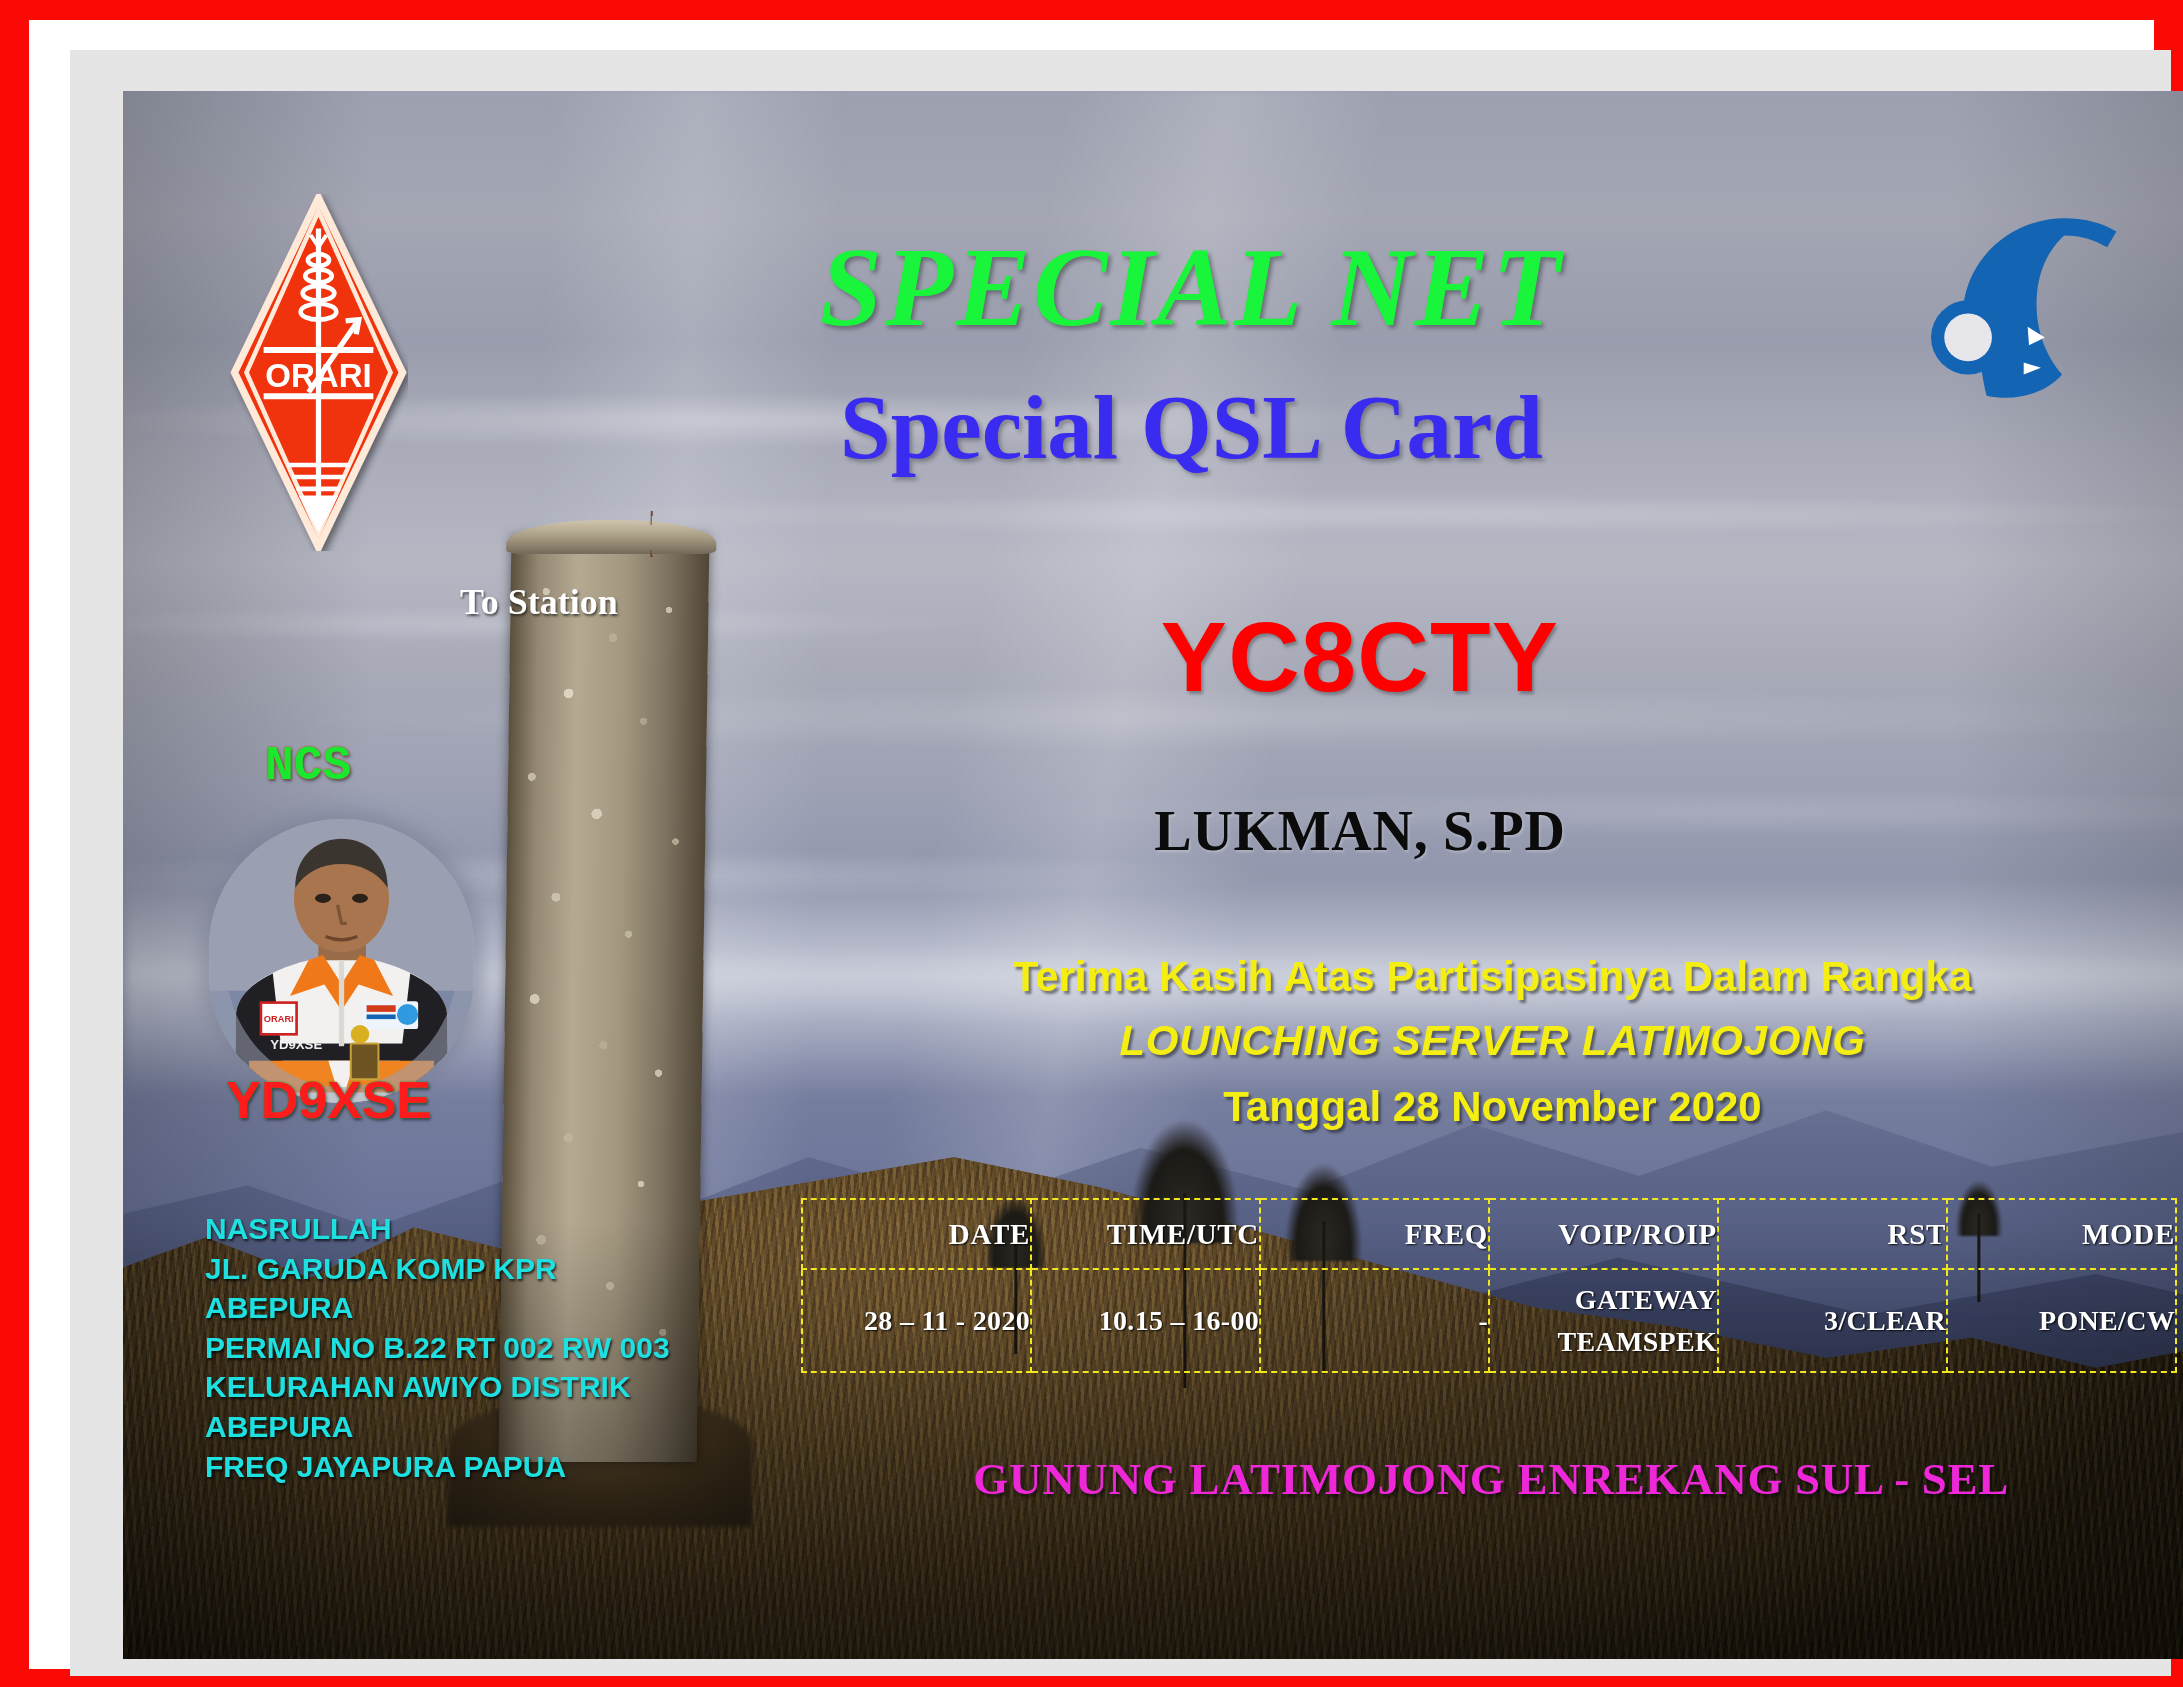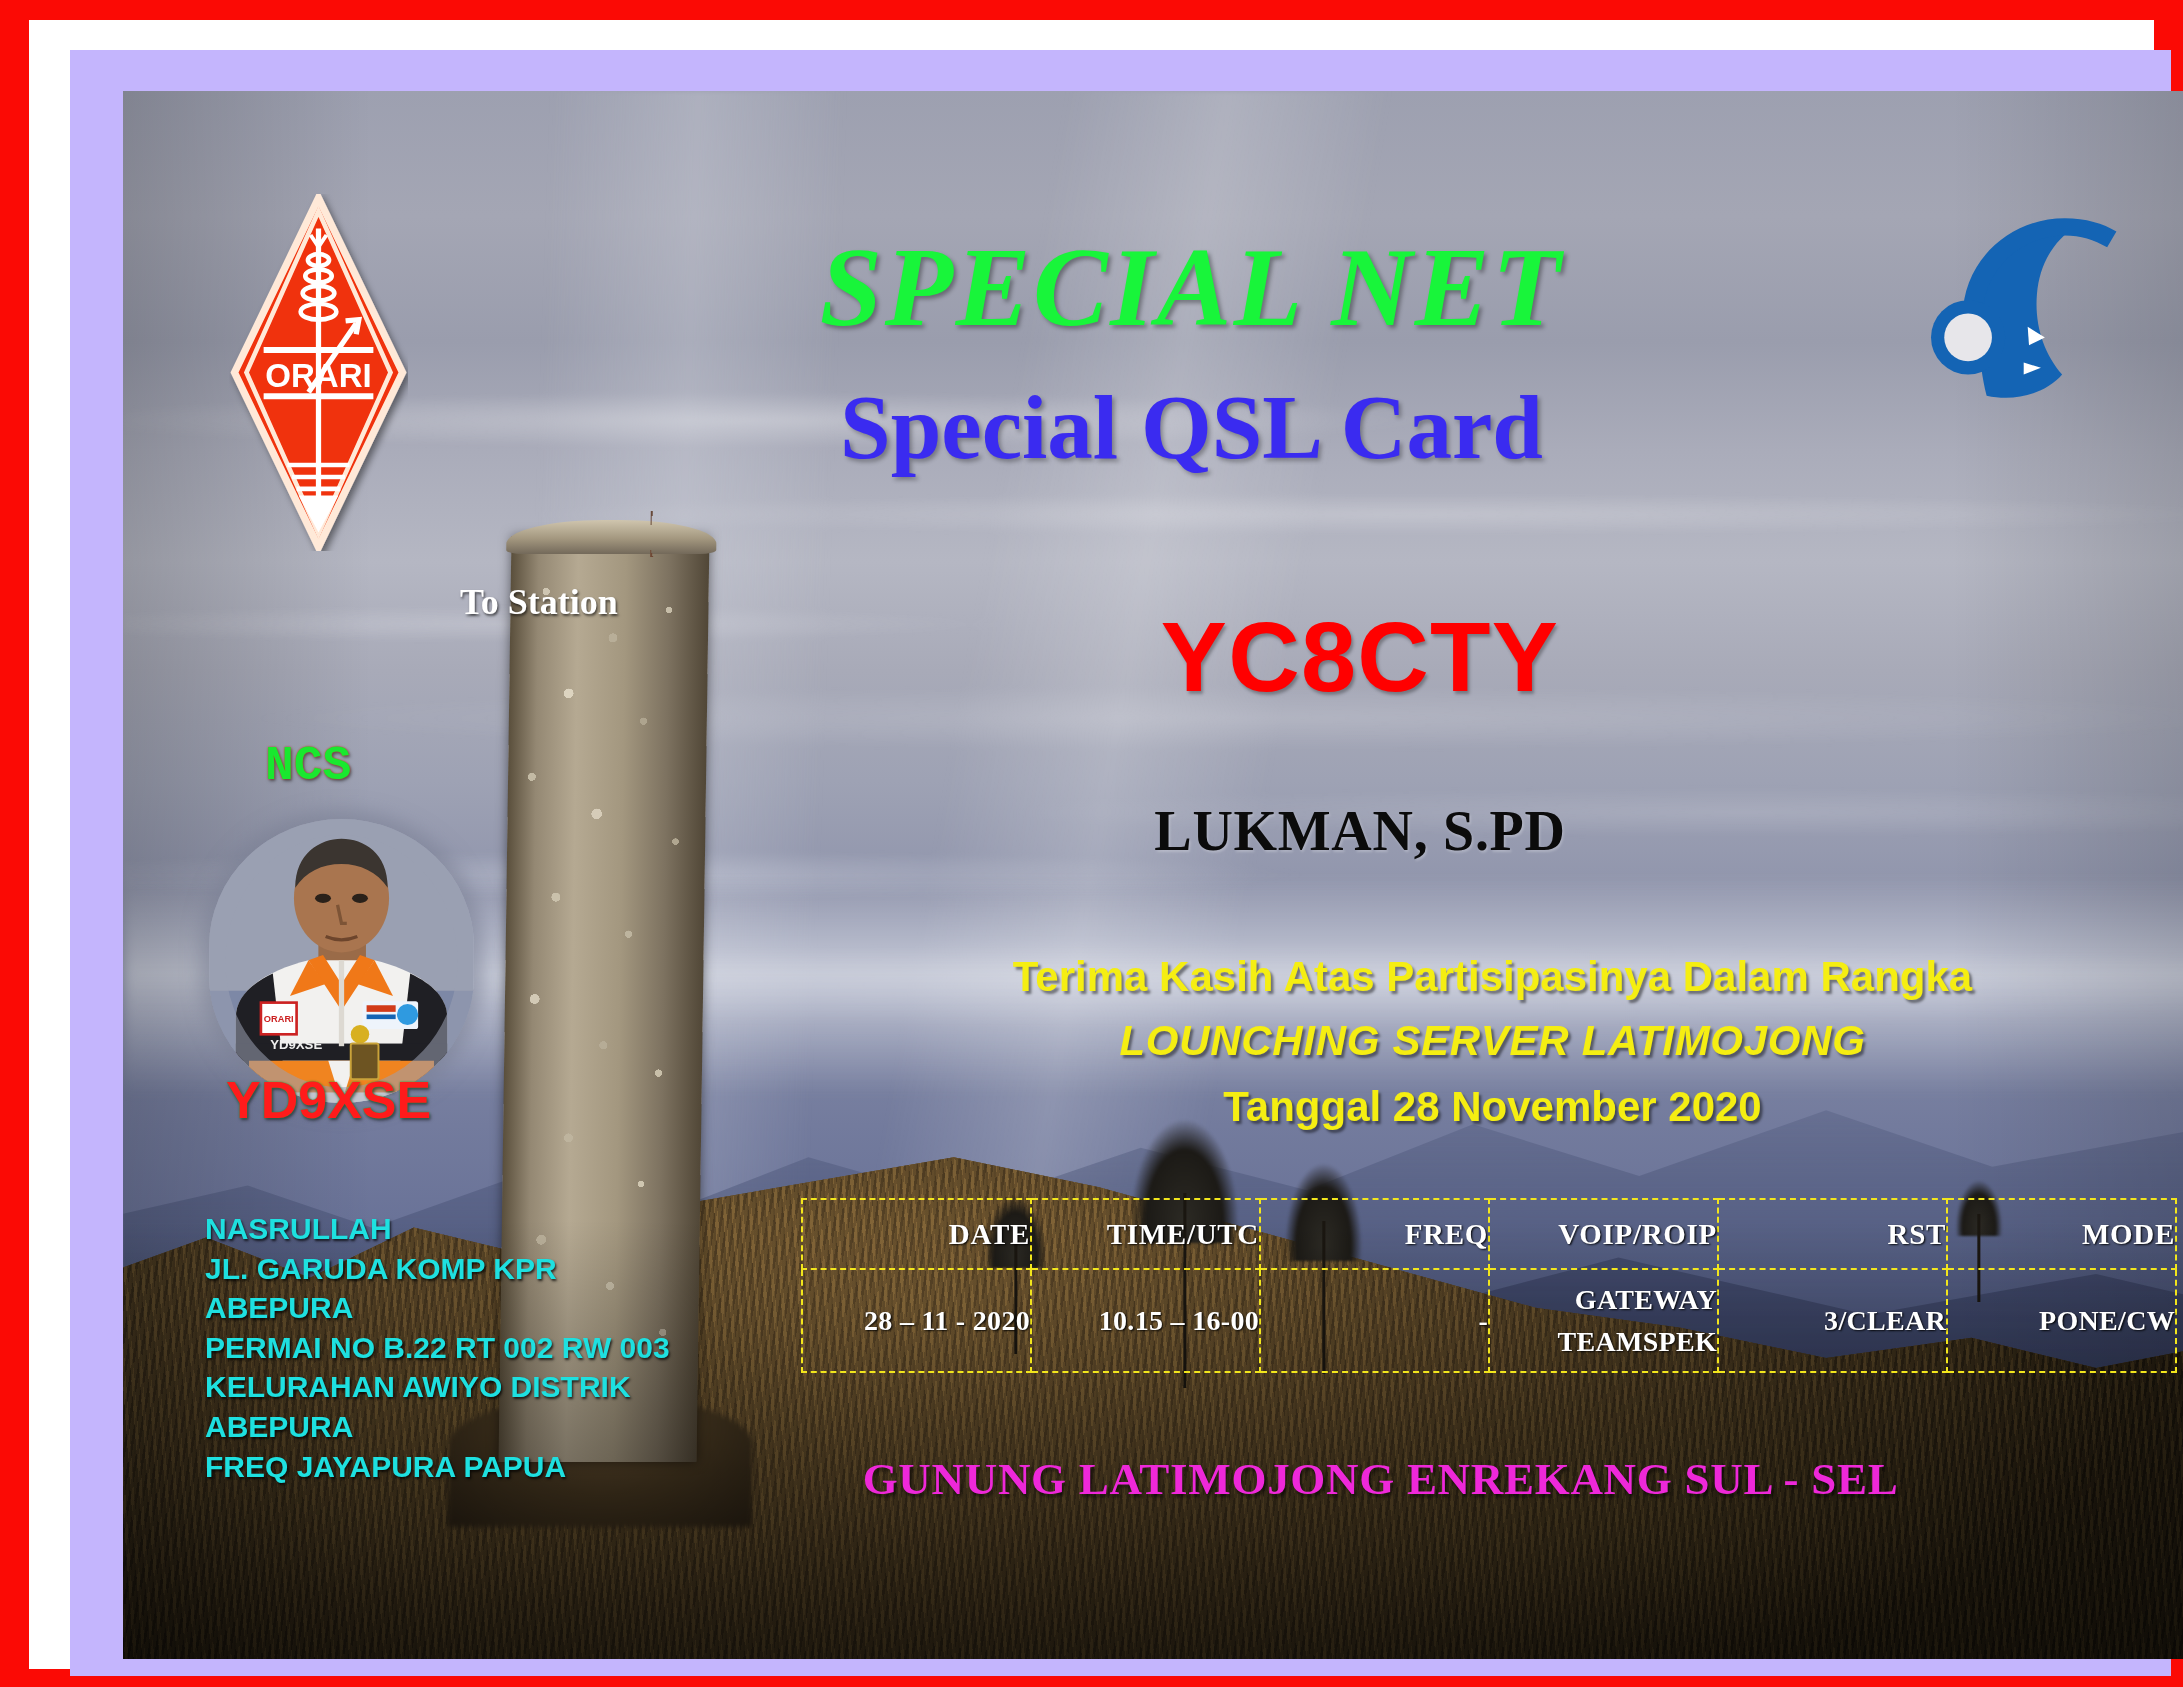--- a/index.html
+++ b/index.html
@@ -22,21 +22,21 @@
     position: absolute;
     left: 29px; top: 20px;
     width: 2125px; height: 1649px;
     background: #ffffff;
   }
   
   #inner-red {
     position: absolute;
     left: 41px; top: 30px;
     width: 2101px; height: 1626px;
-    background: #c4b5fd;
+    background: #e5e5e5;
   }
   
   #photo-area {
     position: absolute;
     left: 53px; top: 41px;
     width: 2077px; height: 1568px;
     overflow: hidden;
     background: #8a8e9e;
     box-shadow: inset 0 0 4px rgba(0,0,0,.5);
   }
@@ -312,21 +312,21 @@
     color: #ffffff;
     font-family: "Liberation Serif", serif;
     font-weight: bold;
     text-shadow: 1.3px 1.3px 2px rgba(0,0,0,.85);
   }
   #log-table .hdr td { height: 70px; font-size: 29px; letter-spacing: 0.7px; }
   #log-table .row td { height: 103px; font-size: 28px; letter-spacing: 0.3px; line-height: 1.5; }
 
   #location-line {
     position: absolute; left: 629px; top: 1362px;
-    width: 1257px; text-align: center;
+    width: 1257px; text-align: right;
     font-size: 45px; font-weight: bold;
     color: #ee28d9; letter-spacing: 0.7px;
     text-shadow: 2px 2.6px 3.3px rgba(0,0,0,.55);
     white-space: nowrap;
   }
 </style>
 </head>
 <body>
 
 <div id="card-frame">

